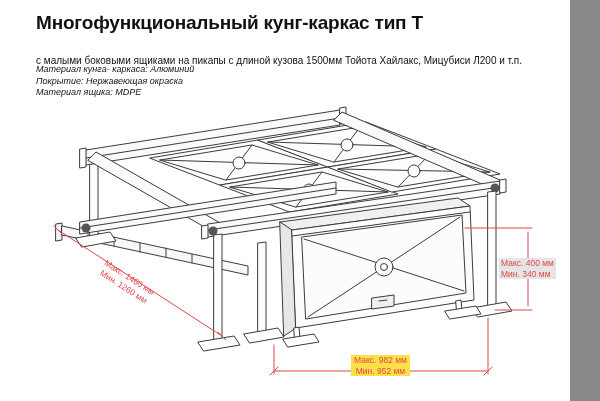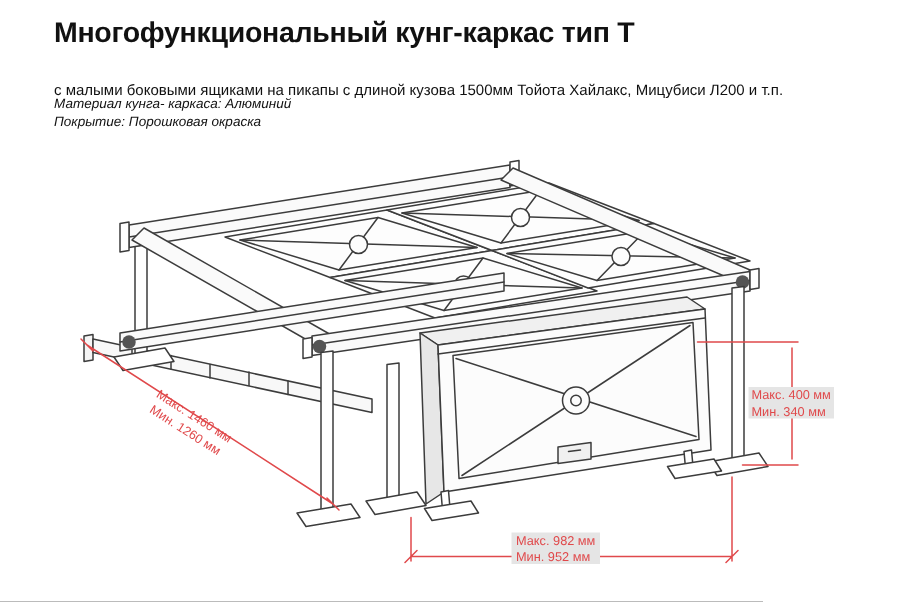--- a/index.html
+++ b/index.html
@@ -1,42 +1,43 @@
 <!DOCTYPE html>
 <html><head>
 <meta charset="utf-8">
 <style>
   html,body{margin:0;padding:0;background:#888;}
   .page{
-    position:relative;width:600px;height:401px;background:#ffffff;overflow:hidden;
-    font-family:"Liberation Sans", sans-serif;color:#111;
+    position:relative;width:538px;height:401px;background:#ffffff;overflow:hidden;
+    font-family:"Liberation Sans", sans-serif;color:#111;padding-left:32px;
   }
   .header{position:absolute;left:36px;top:12px;width:540px;}
   .title{font-size:19px;font-weight:bold;letter-spacing:-0.2px;line-height:22px;margin:0;}
   .subtitle{font-size:10px;line-height:12px;margin-top:21px;color:#111;}
   .specs{position:absolute;left:36px;top:64px;font-size:9px;line-height:11.5px;font-style:italic;}
   .drawing{position:absolute;left:0;top:0;width:600px;height:401px;}
   .dim{position:absolute;color:#e0494b;font-size:8.5px;line-height:10.5px;white-space:nowrap;}
   .dim-length{left:96px;top:250px;transform:rotate(32.5deg);transform-origin:0 0;text-align:center;width:86px;}
   .dim-height{left:499px;top:258px;background:#e5e5e5;padding:0 2px;}
-  .dim-width{left:341px;top:355px;background:#e5e5e5;padding:0 3px;text-align:left;}
+  .dim-width{left:351px;top:355px;background:#fde047;padding:0 3px;text-align:center;}
 </style>
 </head>
 <body>
 
 <div class="page">
 
   <div class="header">
     <h1 class="title">Многофункциональный кунг-каркас тип Т</h1>
     <div class="subtitle">с малыми боковыми ящиками на пикапы с длиной кузова 1500мм Тойота Хайлакс, Мицубиси Л200 и т.п.</div>
   </div>
 
   <div class="specs">
     <div class="spec-line">Материал кунга- каркаса: Алюминий</div>
-    <div class="spec-line">Покрытие: Порошковая окраска</div>
+    <div class="spec-line">Покрытие: Нержавеющая окраска</div>
+    <div class="spec-line">Материал ящика: MDPE</div>
   </div>
 
   <svg class="drawing" viewBox="0 0 600 401" xmlns="http://www.w3.org/2000/svg">
     <g stroke="#3c3c3c" stroke-width="1" fill="none" stroke-linejoin="round" stroke-linecap="round">
 
       <g>
         <path d="M56,224 L62,223 L62,240 L56,241 Z" fill="#f5f5f5"></path>
         <path d="M62,226 L248,266 L248,275 L62,235 Z" fill="#f8f8f8"></path>
         <path d="M88,232 l0,9 M114,237 l0,9 M140,243 l0,9 M166,248 l0,9 M192,254 l0,9 M218,260 l0,9"></path>
       </g>

